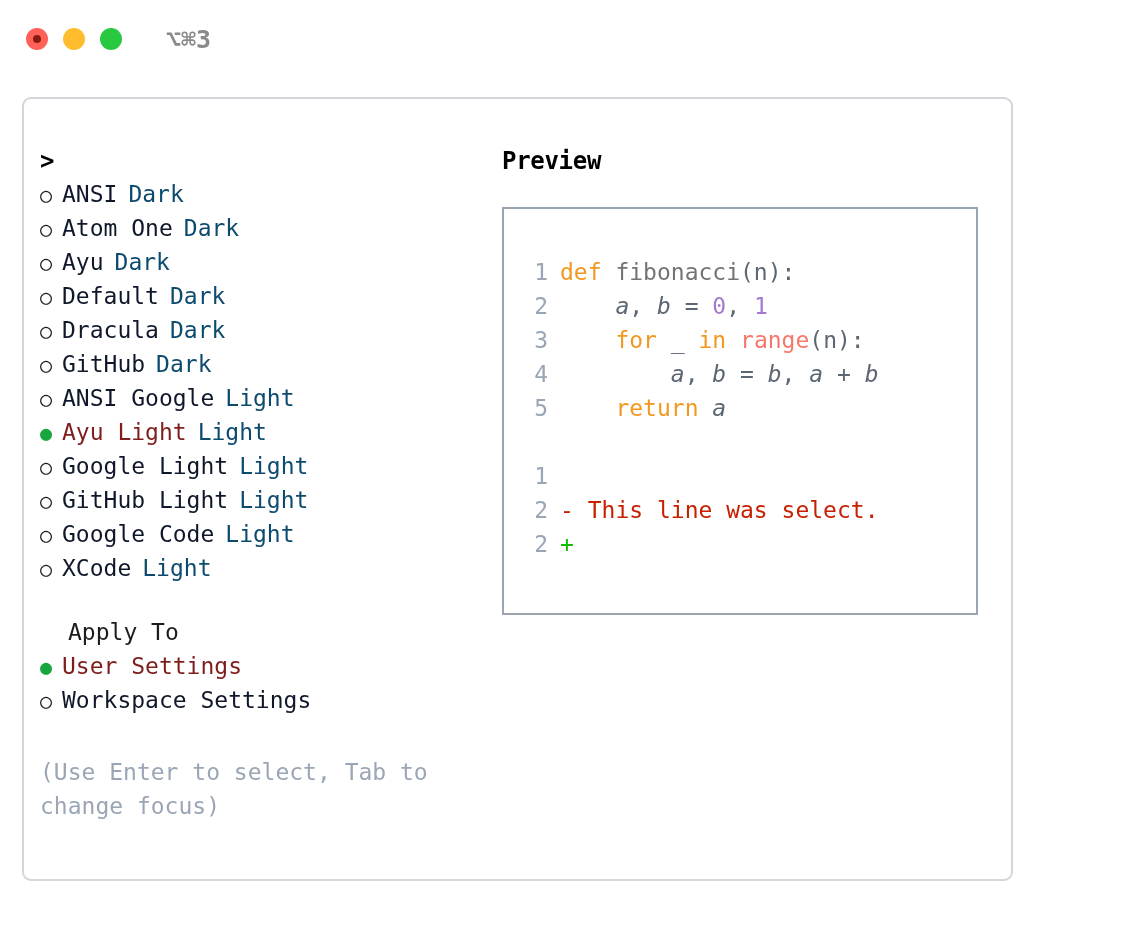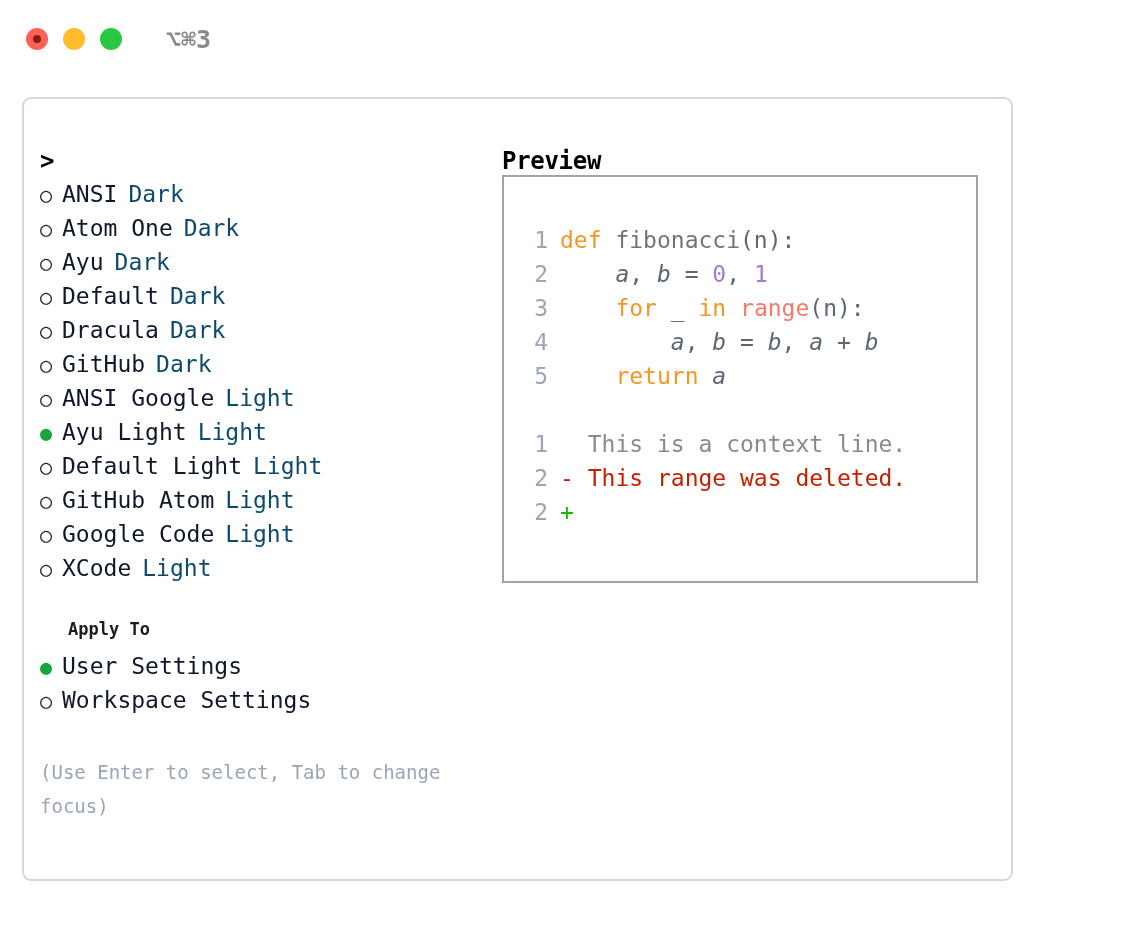--- a/index.html
+++ b/index.html
@@ -109,57 +109,57 @@
     display: inline-block;
     width: 22px;
     flex: 0 0 22px;
     font-size: 20px;
     color: #1c1c1e;
     line-height: 1;
   }
   .bullet.on { color: #16a63d; }
 
   .row .name { color: #0f172a; }
-  .row.selected .name { color: #0f172a; }
+  .row.selected .name { color: #7f1d1d; }
   .badge {
     color: #0c4a6e;
     margin-left: 11px;
   }
 
   .group-title {
     padding-left: 28px;
-    font-size: 17px;
+    font-size: 23px;
     color: #1c1c1e;
-    font-weight: bold;
   }
 
   .spacer-lg { height: 30px; }
   .spacer-md { height: 28px; }
 
   .hint {
     margin-top: 6px;
-    font-size: 19px;
+    font-size: 23px;
     line-height: 34px;
     color: #9aa5b5;
     width: 420px;
     white-space: pre-wrap;
   }
 
   
   .right-col {
     position: absolute;
     left: 478px;
     top: 48px;
     width: 490px;
   }
   .preview-title {
     font-size: 24px;
     font-weight: bold;
     color: #000000;
     letter-spacing: -0.3px;
+    margin-bottom: 32px;
   }
   .code-panel {
     width: 476px;
     height: 408px;
     border: 2px solid #9aa5b1;
     box-sizing: border-box;
     background: #ffffff;
     padding: 46px 0 0 18px;
   }
   .code-line {
@@ -212,22 +212,22 @@
 
       <div id="theme-list">
           <div class="row"><span class="bullet">○</span><span class="name">ANSI</span><span class="badge">Dark</span></div>
           <div class="row"><span class="bullet">○</span><span class="name">Atom One</span><span class="badge">Dark</span></div>
           <div class="row"><span class="bullet">○</span><span class="name">Ayu</span><span class="badge">Dark</span></div>
           <div class="row"><span class="bullet">○</span><span class="name">Default</span><span class="badge">Dark</span></div>
           <div class="row"><span class="bullet">○</span><span class="name">Dracula</span><span class="badge">Dark</span></div>
           <div class="row"><span class="bullet">○</span><span class="name">GitHub</span><span class="badge">Dark</span></div>
           <div class="row"><span class="bullet">○</span><span class="name">ANSI Google</span><span class="badge">Light</span></div>
           <div class="row selected"><span class="bullet on">●</span><span class="name">Ayu Light</span><span class="badge">Light</span></div>
-          <div class="row"><span class="bullet">○</span><span class="name">Default Light</span><span class="badge">Light</span></div>
-          <div class="row"><span class="bullet">○</span><span class="name">GitHub Atom</span><span class="badge">Light</span></div>
+          <div class="row"><span class="bullet">○</span><span class="name">Google Light</span><span class="badge">Light</span></div>
+          <div class="row"><span class="bullet">○</span><span class="name">GitHub Light</span><span class="badge">Light</span></div>
           <div class="row"><span class="bullet">○</span><span class="name">Google Code</span><span class="badge">Light</span></div>
           <div class="row"><span class="bullet">○</span><span class="name">XCode</span><span class="badge">Light</span></div>
         </div>
 
       <div class="spacer-lg"></div>
 
       <div class="row group-title">Apply To</div>
 
       <div id="apply-list">
           <div class="row selected"><span class="bullet on">●</span><span class="name">User Settings</span></div>
@@ -244,21 +244,21 @@
       <div class="code-panel">
         <div id="code-block">
             <div class="code-line"><span class="ln">1</span><span class="tok-kw">def </span><span class="tok-fn">fibonacci</span><span class="tok-plain">(n):</span></div>
             <div class="code-line"><span class="ln">2</span><span class="tok-plain">    </span><span class="tok-var">a</span><span class="tok-plain">, </span><span class="tok-var">b</span><span class="tok-plain"> = </span><span class="tok-num">0</span><span class="tok-plain">, </span><span class="tok-num">1</span></div>
             <div class="code-line"><span class="ln">3</span><span class="tok-plain">    </span><span class="tok-kw">for</span><span class="tok-plain"> _ </span><span class="tok-kw">in</span><span class="tok-plain"> </span><span class="tok-bi">range</span><span class="tok-plain">(n):</span></div>
             <div class="code-line"><span class="ln">4</span><span class="tok-plain">        </span><span class="tok-var">a</span><span class="tok-plain">, </span><span class="tok-var">b</span><span class="tok-plain"> = </span><span class="tok-var">b</span><span class="tok-plain">, </span><span class="tok-var">a</span><span class="tok-plain"> + </span><span class="tok-var">b</span></div>
             <div class="code-line"><span class="ln">5</span><span class="tok-plain">    </span><span class="tok-kw">return</span><span class="tok-plain"> </span><span class="tok-var">a</span></div>
           </div>
         <div class="code-gap"></div>
         <div id="diff-block">
-            <div class="code-line"><span class="ln">1</span><span class="diff-ctx"> </span><span class="diff-ctx"> This is a context line.</span></div>
-            <div class="code-line"><span class="ln">2</span><span class="diff-del">-</span><span class="diff-del"> This range was deleted.</span></div>
+            <div class="code-line"><span class="ln">1</span><span class="diff-ctx"> </span></div>
+            <div class="code-line"><span class="ln">2</span><span class="diff-del">-</span><span class="diff-del"> This line was select.</span></div>
             <div class="code-line"><span class="ln">2</span><span class="diff-add">+</span></div>
           </div>
       </div>
     </div>
 
   </div>
 </div>
 
 </body></html>

